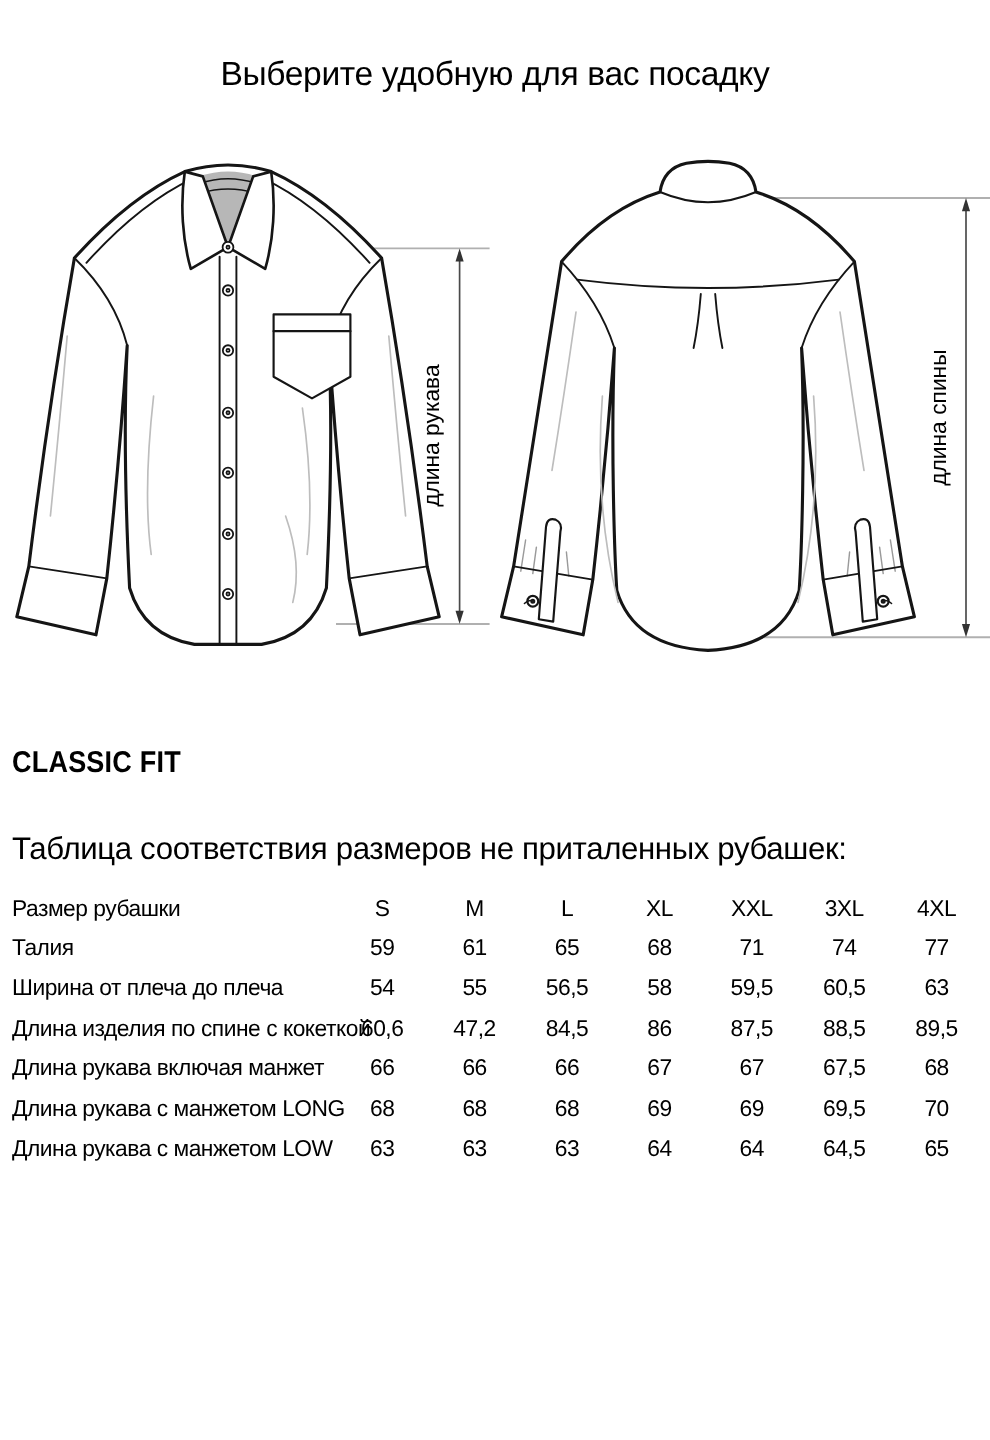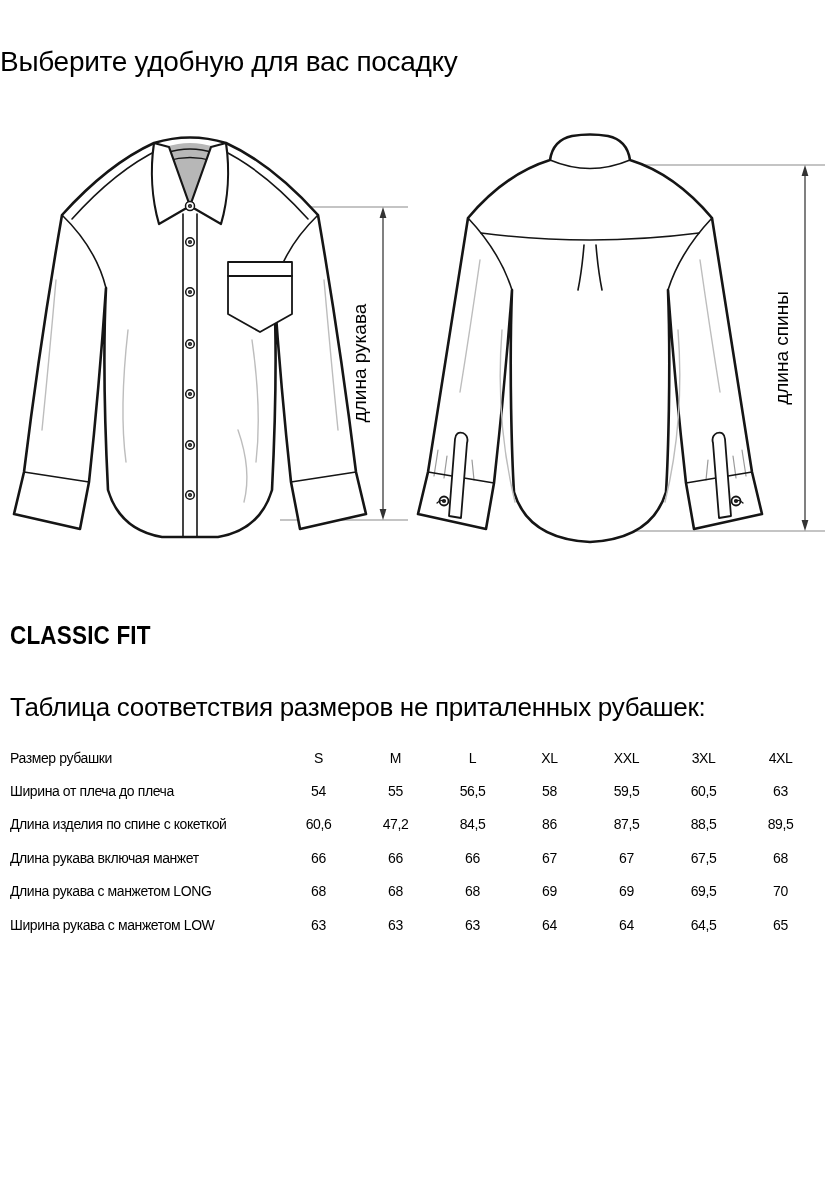--- a/index.html
+++ b/index.html
@@ -6,21 +6,21 @@
   body{
     width:825px;height:1200px;
     background:#ffffff;
     font-family:"Liberation Sans", sans-serif;
     color:#000;
     position:relative;
     overflow:hidden;
   }
   .page-title{
     position:absolute;top:46px;left:0;width:825px;
-    text-align:left;
+    text-align:center;
     font-size:28px;font-weight:400;letter-spacing:-0.3px;
     white-space:nowrap;
   }
   .diagram-svg{
     position:absolute;top:130px;left:0;
   }
   .fit-heading{
     position:absolute;top:621px;left:10px;
     font-size:25px;font-weight:bold;letter-spacing:0.2px;
     transform:scaleX(0.9);transform-origin:left center;
@@ -28,21 +28,21 @@
   }
   .table-caption{
     position:absolute;top:692px;left:10px;
     font-size:26px;font-weight:400;letter-spacing:-0.3px;
     white-space:nowrap;
   }
   table.size-table{
     position:absolute;top:741px;left:10px;
     border-collapse:collapse;table-layout:fixed;
     width:809px;
-    font-size:14px;letter-spacing:-0.4px;
+    font-size:19px;letter-spacing:-0.4px;
   }
   table.size-table td{
     height:33.4px;padding:0;margin:0;
     vertical-align:middle;white-space:nowrap;overflow:visible;
   }
   table.size-table td.lbl{text-align:left;}
   table.size-table td.val{text-align:center;}
 </style>
 </head>
 <body>
@@ -221,20 +221,30 @@
         <td class="lbl">Размер рубашки</td>
         <td class="val">S</td>
         <td class="val">M</td>
         <td class="val">L</td>
         <td class="val">XL</td>
         <td class="val">XXL</td>
         <td class="val">3XL</td>
         <td class="val">4XL</td>
       </tr>
       <tr>
+        <td class="lbl">Талия</td>
+        <td class="val">59</td>
+        <td class="val">61</td>
+        <td class="val">65</td>
+        <td class="val">68</td>
+        <td class="val">71</td>
+        <td class="val">74</td>
+        <td class="val">77</td>
+      </tr>
+      <tr>
         <td class="lbl">Ширина от плеча до плеча</td>
         <td class="val">54</td>
         <td class="val">55</td>
         <td class="val">56,5</td>
         <td class="val">58</td>
         <td class="val">59,5</td>
         <td class="val">60,5</td>
         <td class="val">63</td>
       </tr>
       <tr>
@@ -261,21 +271,21 @@
         <td class="lbl">Длина рукава с манжетом LONG</td>
         <td class="val">68</td>
         <td class="val">68</td>
         <td class="val">68</td>
         <td class="val">69</td>
         <td class="val">69</td>
         <td class="val">69,5</td>
         <td class="val">70</td>
       </tr>
       <tr>
-        <td class="lbl">Ширина рукава с манжетом LOW</td>
+        <td class="lbl">Длина рукава с манжетом LOW</td>
         <td class="val">63</td>
         <td class="val">63</td>
         <td class="val">63</td>
         <td class="val">64</td>
         <td class="val">64</td>
         <td class="val">64,5</td>
         <td class="val">65</td>
       </tr>
     </tbody>
 </table>

